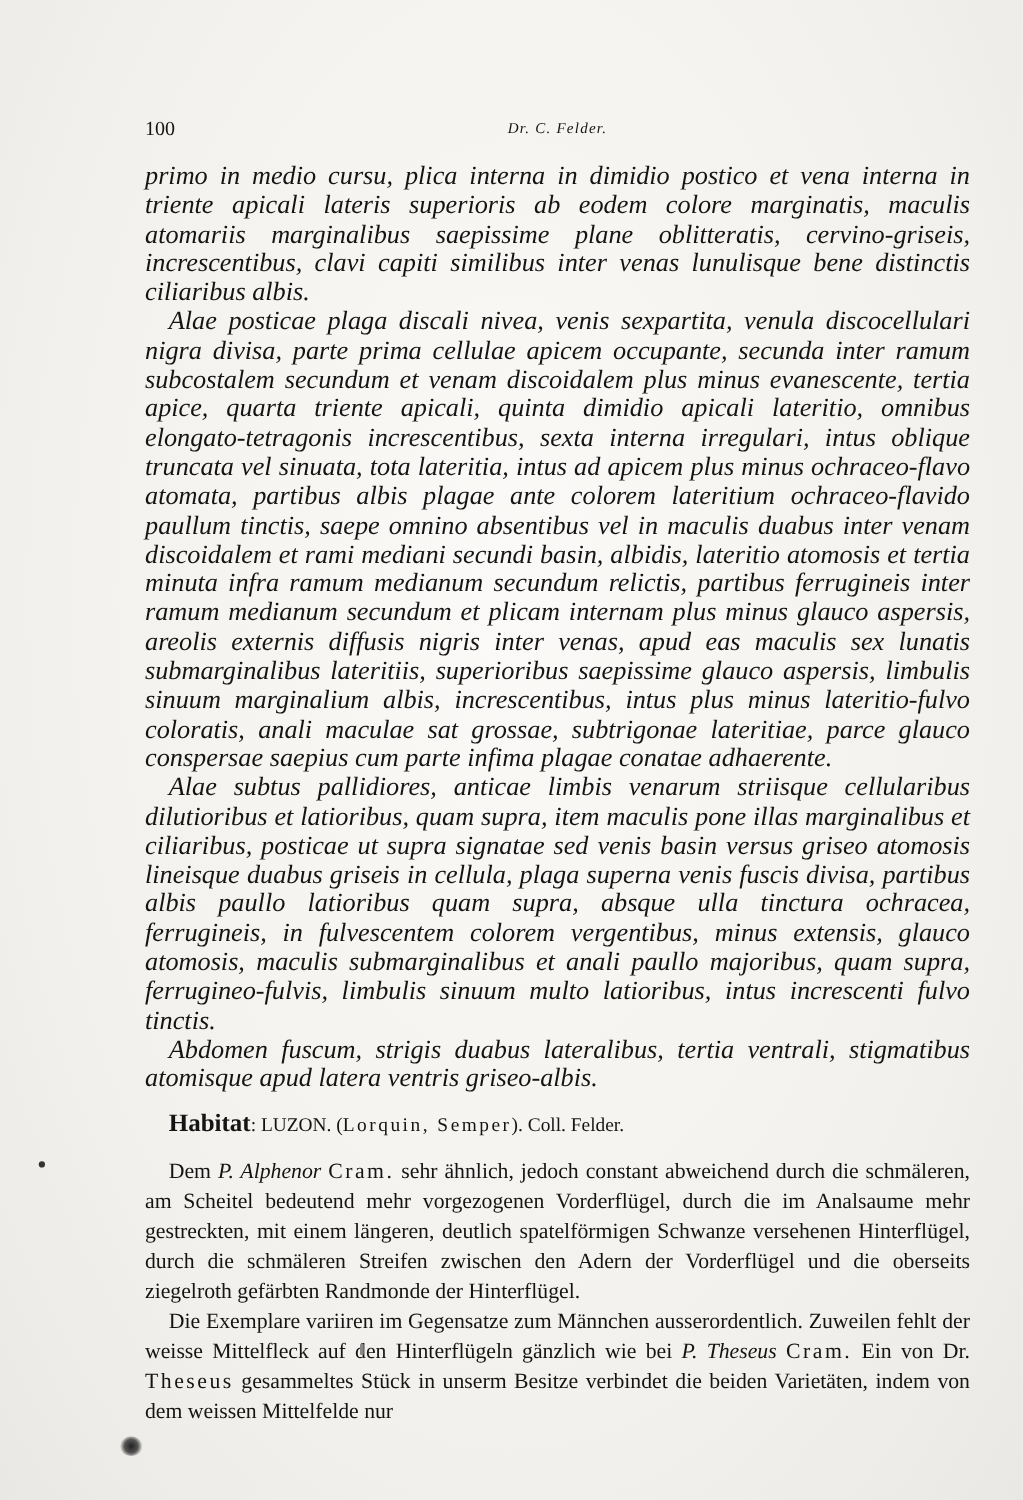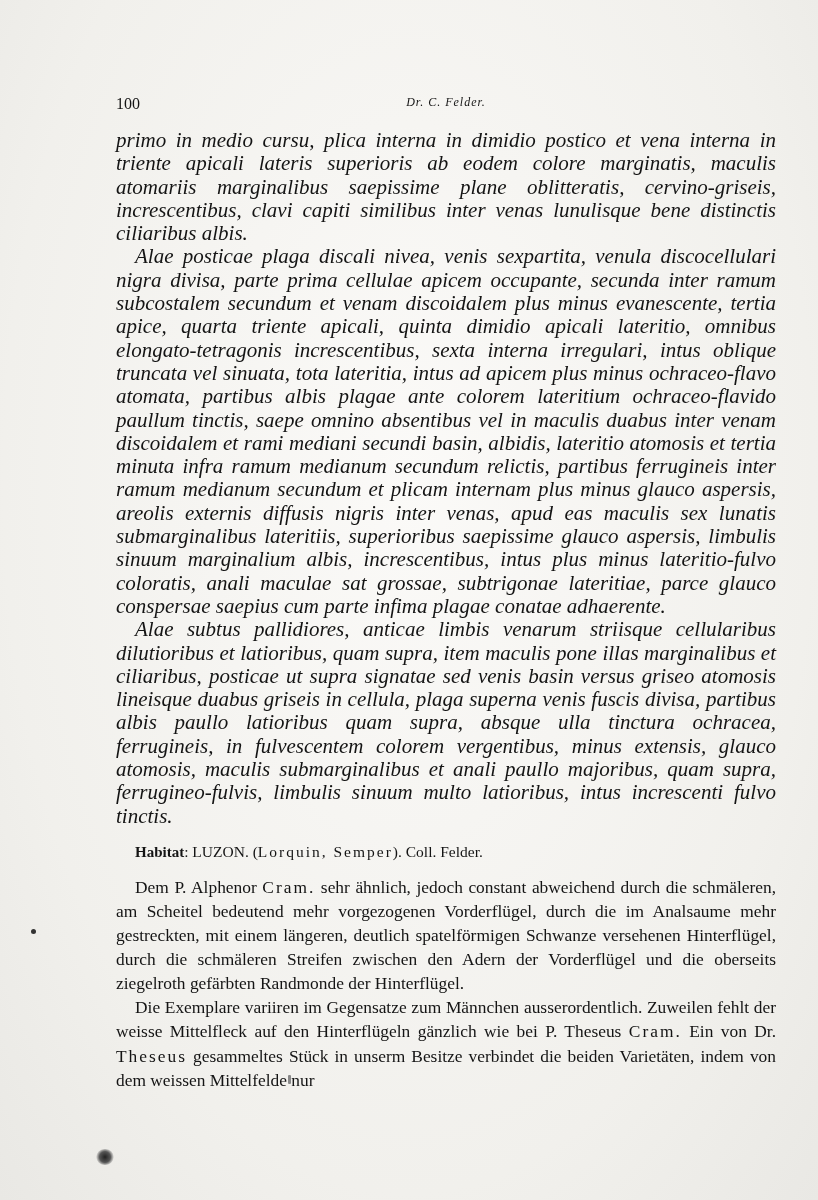--- a/index.html
+++ b/index.html
@@ -31,29 +31,29 @@
   .latin {
     font-family: "Liberation Serif", serif; font-style: italic;
     font-size: 21px; line-height: 23.3px; text-align: justify;
     margin: 0;
   }
   .latin.indent { text-indent: 19px; }
   .habitat {
     font-family: "Liberation Serif", serif; font-size: 15.5px;
     margin: 13px 0 0 19px; line-height: 22px;
   }
-  .habitat .label { font-weight: bold; font-size: 15px; }
+  .habitat .label { font-weight: bold; font-size: 20px; }
   .habitat .spaced { letter-spacing: 2px; }
   .german {
     font-family: "Liberation Serif", serif;
     font-size: 17.4px; line-height: 24.1px; text-align: justify;
     margin: 0; text-indent: 19px;
   }
   .german.first { margin-top: 12px; }
-  .german .it { }
+  .german .it { font-style: italic; }
   .german .spaced { letter-spacing: 2px; margin-top: 12px; }
   .speck {
     position: absolute; border-radius: 50%;
   }
   .speck-a { left: 31px; top: 929px; width: 5px; height: 5px; background: #333; }
   .speck-b { left: 96px; top: 1149px; width: 18px; height: 16px; background: radial-gradient(circle, #222 0%, #555 45%, rgba(120,120,120,0) 75%); }
   .speck-c { left: 288px; top: 1075px; width: 3px; height: 9px; border-radius: 1px; background: #888; }
 </style>
 </head>
 <body>
@@ -62,20 +62,21 @@
 
   <div class="header">
     <span class="page-number">100</span>
     <div class="running-title">Dr. C. Felder.</div>
   </div>
 
   <div class="body-text">
     <p class="latin">primo in medio cursu, plica interna in dimidio postico et vena interna in triente apicali lateris superioris ab eodem colore marginatis, maculis atomariis marginalibus saepissime plane oblitteratis, cervino-griseis, increscentibus, clavi capiti similibus inter venas lunulisque bene distinctis ciliaribus albis.</p>
     <p class="latin indent">Alae posticae plaga discali nivea, venis sexpartita, venula discocellulari nigra divisa, parte prima cellulae apicem occupante, secunda inter ramum subcostalem secundum et venam discoidalem plus minus evanescente, tertia apice, quarta triente apicali, quinta dimidio apicali lateritio, omnibus elongato-tetragonis increscentibus, sexta interna irregulari, intus oblique truncata vel sinuata, tota lateritia, intus ad apicem plus minus ochraceo-flavo atomata, partibus albis plagae ante colorem lateritium ochraceo-flavido paullum tinctis, saepe omnino absentibus vel in maculis duabus inter venam discoidalem et rami mediani secundi basin, albidis, lateritio atomosis et tertia minuta infra ramum medianum secundum relictis, partibus ferrugineis inter ramum medianum secundum et plicam internam plus minus glauco aspersis, areolis externis diffusis nigris inter venas, apud eas maculis sex lunatis submarginalibus lateritiis, superioribus saepissime glauco aspersis, limbulis sinuum marginalium albis, increscentibus, intus plus minus lateritio-fulvo coloratis, anali maculae sat grossae, subtrigonae lateritiae, parce glauco conspersae saepius cum parte infima plagae conatae adhaerente.</p>
     <p class="latin indent">Alae subtus pallidiores, anticae limbis venarum striisque cellularibus dilutioribus et latioribus, quam supra, item maculis pone illas marginalibus et ciliaribus, posticae ut supra signatae sed venis basin versus griseo atomosis lineisque duabus griseis in cellula, plaga superna venis fuscis divisa, partibus albis paullo latioribus quam supra, absque ulla tinctura ochracea, ferrugineis, in fulvescentem colorem vergentibus, minus extensis, glauco atomosis, maculis submarginalibus et anali paullo majoribus, quam supra, ferrugineo-fulvis, limbulis sinuum multo latioribus, intus increscenti fulvo tinctis.</p>
+    <p class="latin indent">Abdomen fuscum, strigis duabus lateralibus, tertia ventrali, stigmatibus atomisque apud latera ventris griseo-albis.</p>
 
     <p class="habitat">
       <span class="label">Habitat</span><span>:</span>
       <span>LUZON.</span>
       <span>(</span><span class="spaced">Lorquin, Semper</span><span>).</span>
       <span>Coll. Felder.</span>
     </p>
 
     <p class="german first">
       <span>Dem</span>

